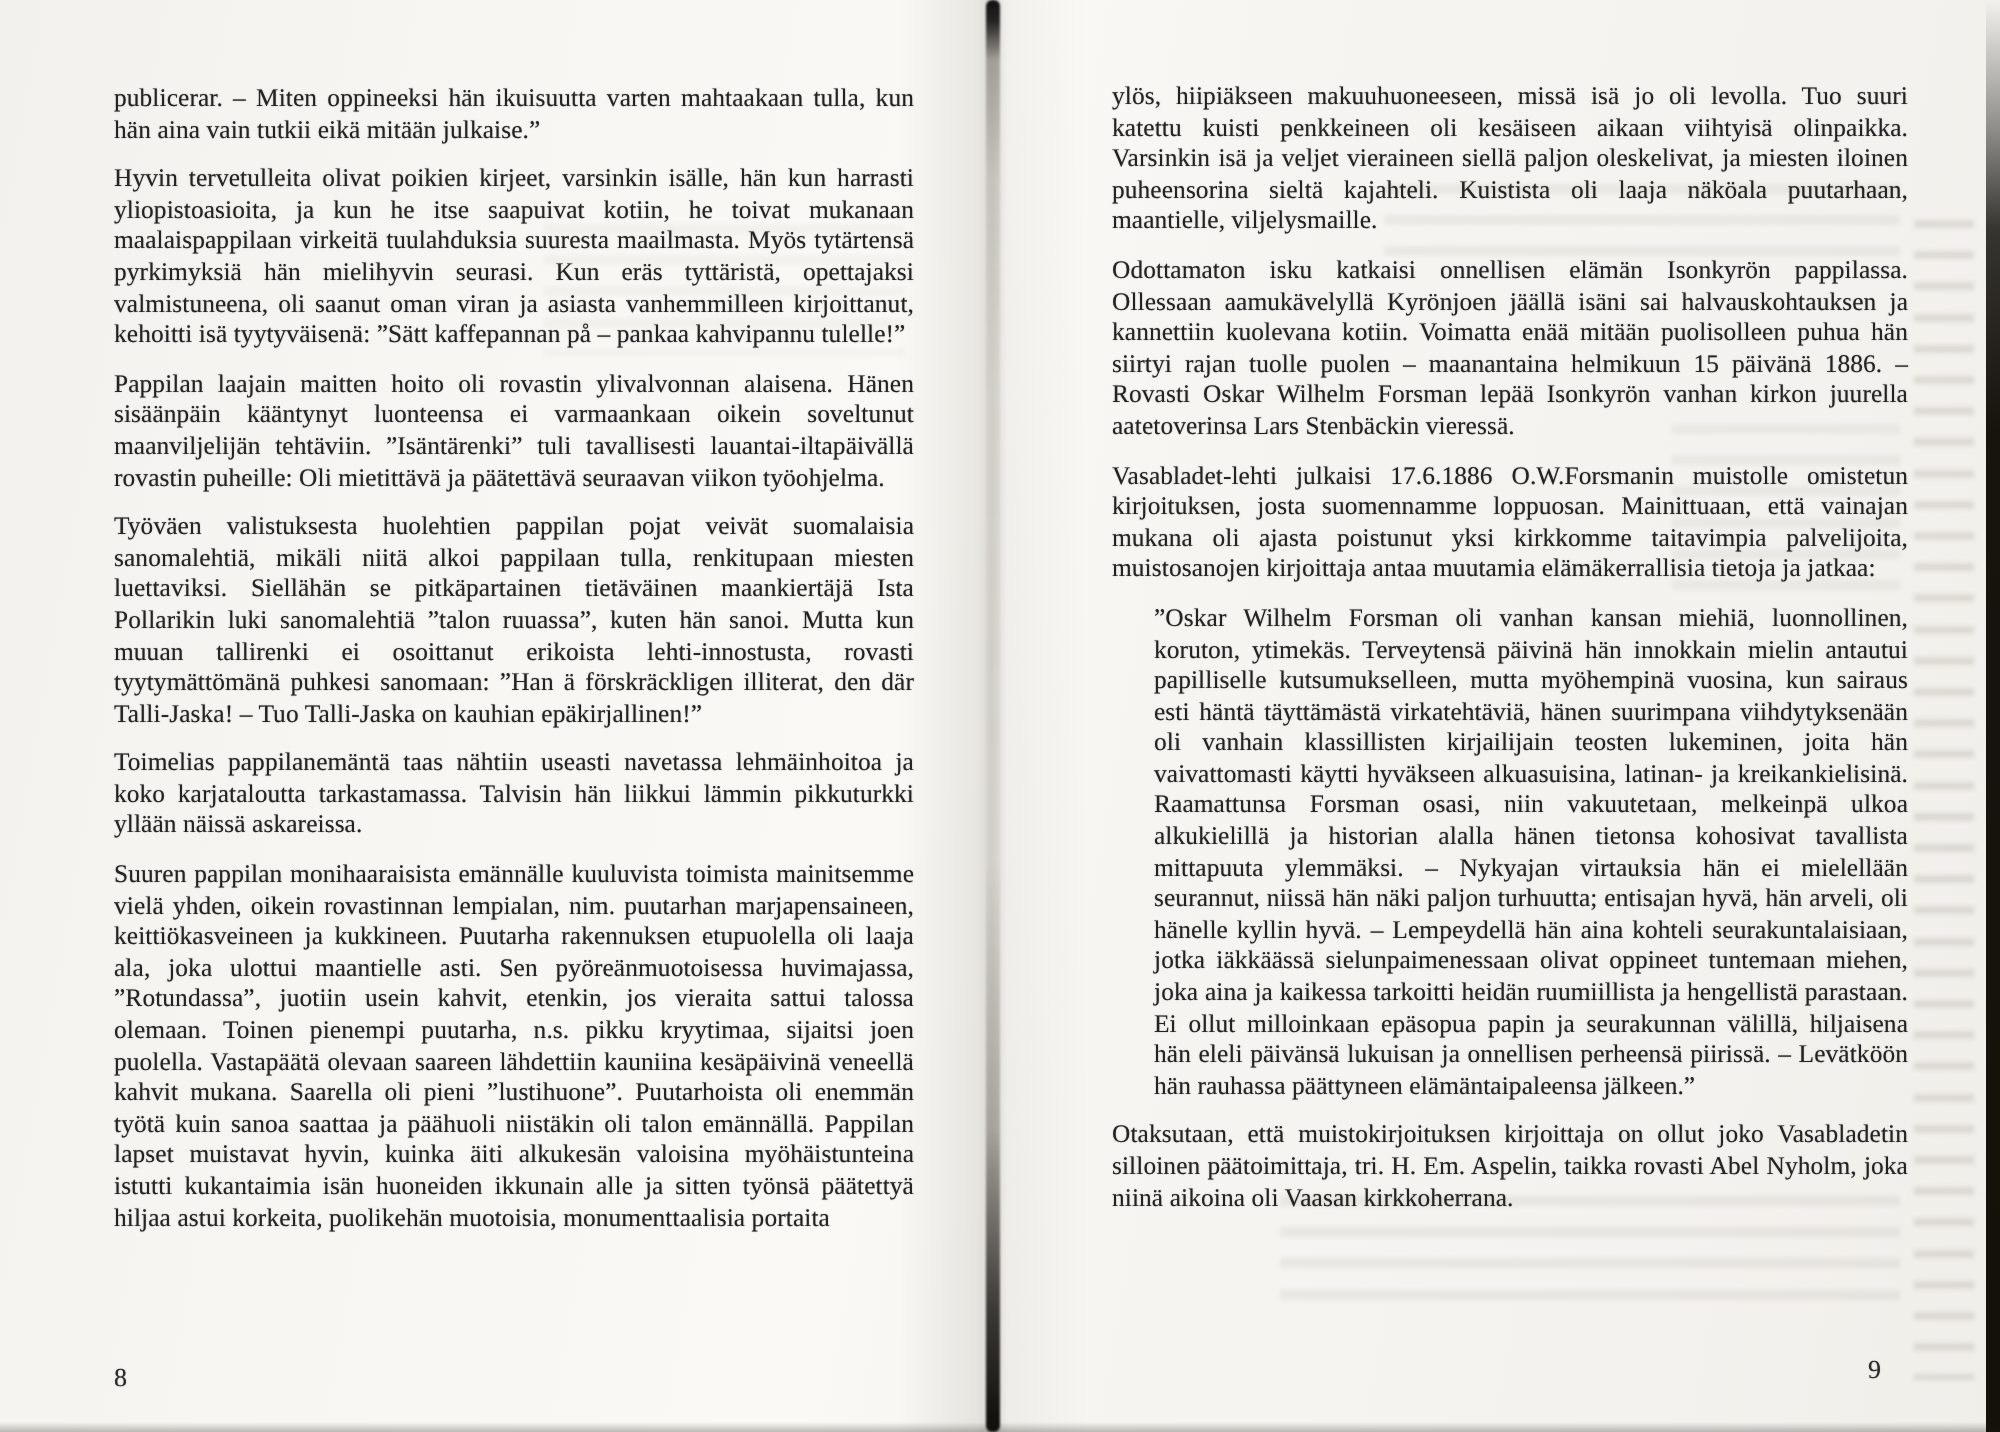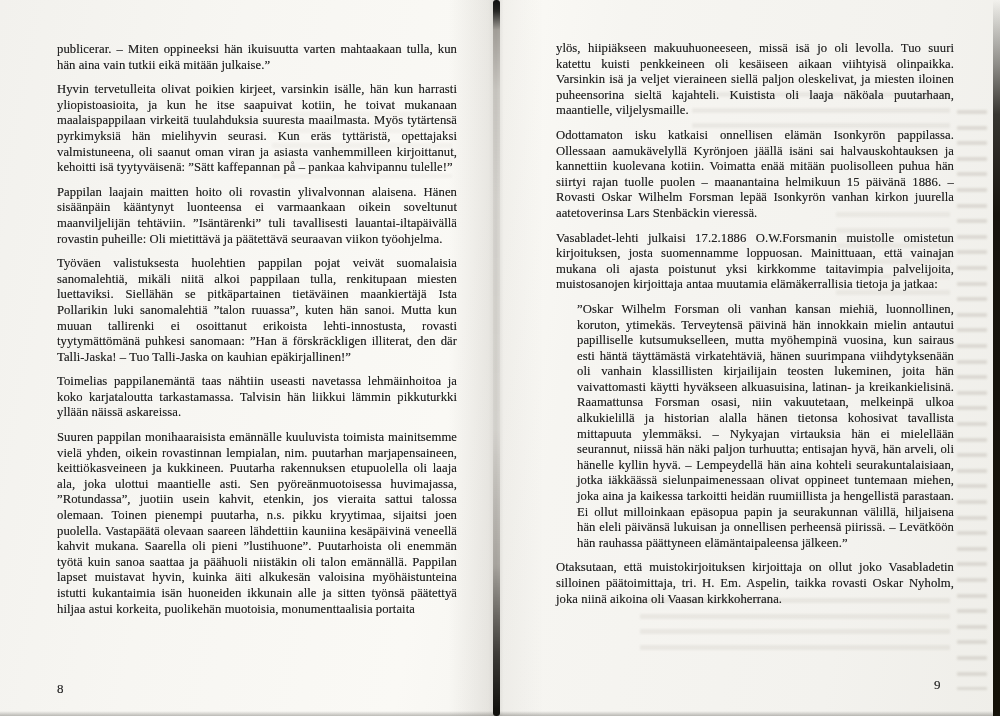--- a/index.html
+++ b/index.html
@@ -106,23 +106,23 @@
   <div class="gutter-line"></div>
 
   <div>
     <div class="ghost g1"></div>
     <div class="ghost g2"></div>
     <div class="ghost g3"></div>
     <div class="ghost g4"></div>
     <div class="textblock right-text">
       <p>ylös, hiipiäkseen makuuhuoneeseen, missä isä jo oli levolla. Tuo suuri katettu kuisti penkkeineen oli kesäiseen aikaan viihtyisä olinpaikka. Varsinkin isä ja veljet vieraineen siellä paljon oleskelivat, ja miesten iloinen puheensorina sieltä kajahteli. Kuistista oli laaja näköala puutarhaan, maantielle, viljelysmaille.</p>
       <p>Odottamaton isku katkaisi onnellisen elämän Isonkyrön pappilassa. Ollessaan aamukävelyllä Kyrönjoen jäällä isäni sai halvauskohtauksen ja kannettiin kuolevana kotiin. Voimatta enää mitään puolisolleen puhua hän siirtyi rajan tuolle puolen – maanantaina helmikuun 15 päivänä 1886. – Rovasti Oskar Wilhelm Forsman lepää Isonkyrön vanhan kirkon juurella aatetoverinsa Lars Stenbäckin vieressä.</p>
-      <p>Vasabladet-lehti julkaisi 17.2.1886 O.W.Forsmanin muistolle omistetun kirjoituksen, josta suomennamme loppuosan. Mainittuaan, että vainajan mukana oli ajasta poistunut yksi kirkkomme taitavimpia palvelijoita, muistosanojen kirjoittaja antaa muutamia elämäkerrallisia tietoja ja jatkaa:</p>
+      <p>Vasabladet-lehti julkaisi 17.6.1886 O.W.Forsmanin muistolle omistetun kirjoituksen, josta suomennamme loppuosan. Mainittuaan, että vainajan mukana oli ajasta poistunut yksi kirkkomme taitavimpia palvelijoita, muistosanojen kirjoittaja antaa muutamia elämäkerrallisia tietoja ja jatkaa:</p>
       <p class="quote">”Oskar Wilhelm Forsman oli vanhan kansan miehiä, luonnollinen, koruton, ytimekäs. Terveytensä päivinä hän innokkain mielin antautui papilliselle kutsumukselleen, mutta myöhempinä vuosina, kun sairaus esti häntä täyttämästä virkatehtäviä, hänen suurimpana viihdytyksenään oli vanhain klassillisten kirjailijain teosten lukeminen, joita hän vaivattomasti käytti hyväkseen alkuasuisina, latinan- ja kreikankielisinä. Raamattunsa Forsman osasi, niin vakuutetaan, melkeinpä ulkoa alkukielillä ja historian alalla hänen tietonsa kohosivat tavallista mittapuuta ylemmäksi. – Nykyajan virtauksia hän ei mielellään seurannut, niissä hän näki paljon turhuutta; entisajan hyvä, hän arveli, oli hänelle kyllin hyvä. – Lempeydellä hän aina kohteli seurakuntalaisiaan, jotka iäkkäässä sielunpaimenessaan olivat oppineet tuntemaan miehen, joka aina ja kaikessa tarkoitti heidän ruumiillista ja hengellistä parastaan. Ei ollut milloinkaan epäsopua papin ja seurakunnan välillä, hiljaisena hän eleli päivänsä lukuisan ja onnellisen perheensä piirissä. – Levätköön hän rauhassa päättyneen elämäntaipaleensa jälkeen.”</p>
-      <p>Otaksutaan, että muistokirjoituksen kirjoittaja on ollut joko Vasabladetin silloinen päätoimittaja, tri. H. Em. Aspelin, taikka rovasti Oskar Nyholm, joka niinä aikoina oli Vaasan kirkkoherrana.</p>
+      <p>Otaksutaan, että muistokirjoituksen kirjoittaja on ollut joko Vasabladetin silloinen päätoimittaja, tri. H. Em. Aspelin, taikka rovasti Abel Nyholm, joka niinä aikoina oli Vaasan kirkkoherrana.</p>
     </div>
     <div class="pagenum pagenum-right">9</div>
   </div>
 
   <div class="edge-right"></div>
   <div class="edge-bottom"></div>
 
 </div>
 
 </body></html>

